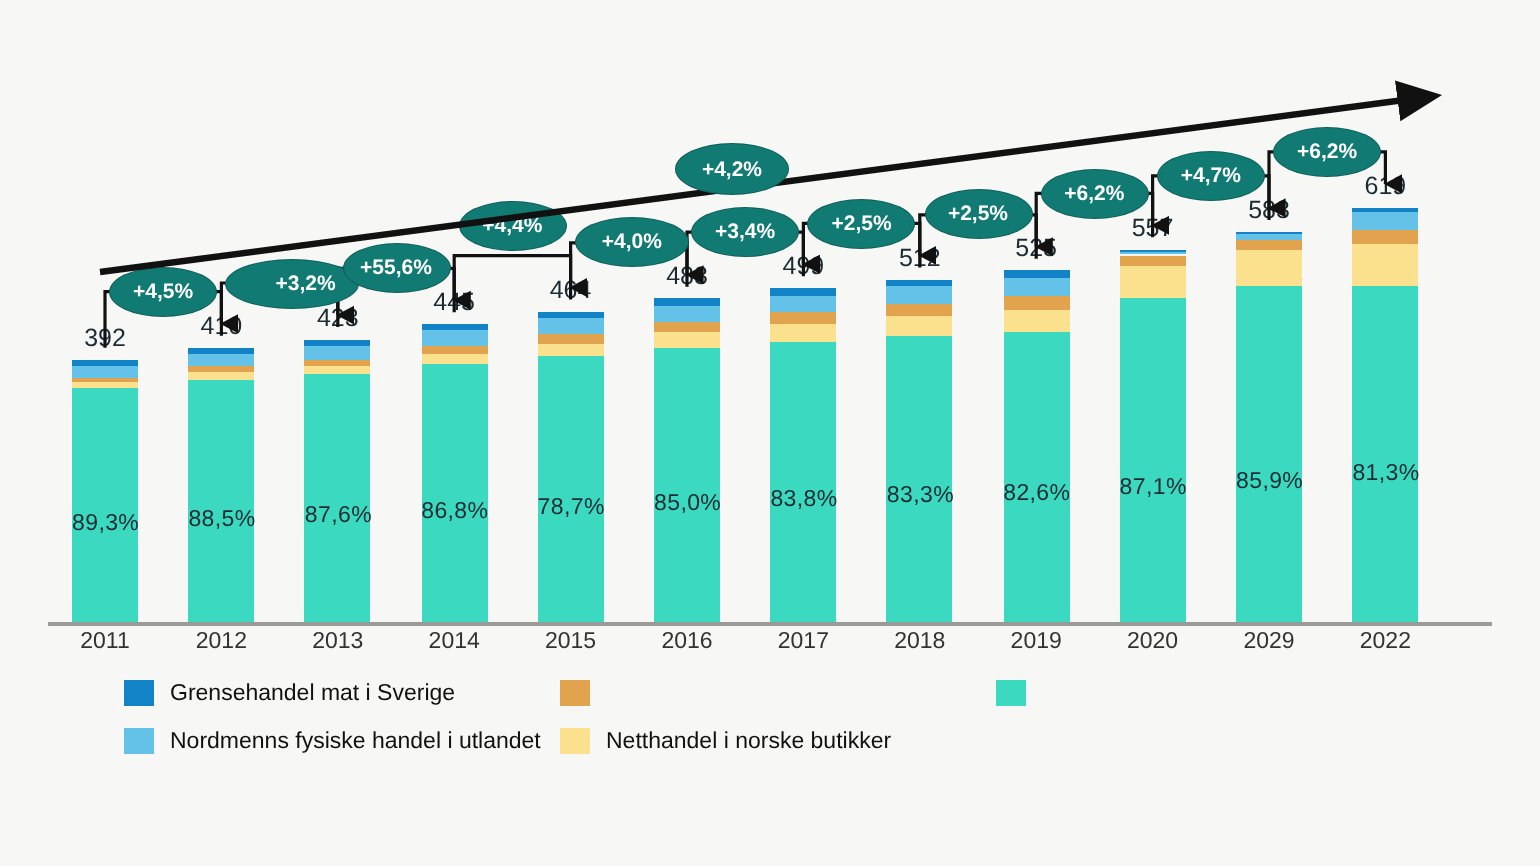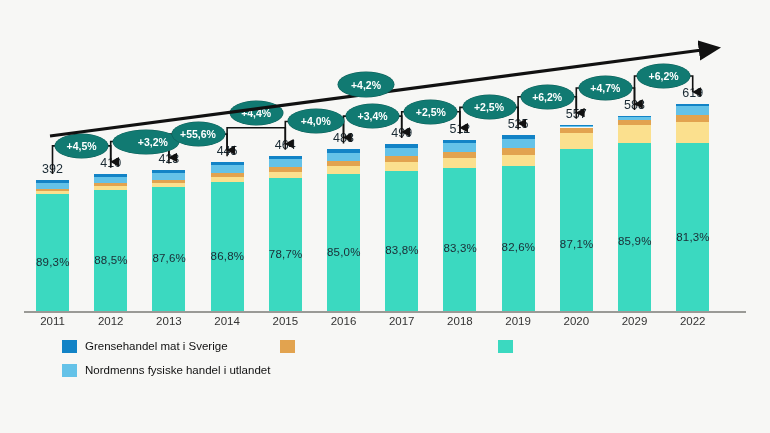--- a/index.html
+++ b/index.html
@@ -51,21 +51,21 @@
   }
 
   
   #connectors{position:absolute;left:0;top:0;width:770px;height:333px;}
   #bigarrow{position:absolute;left:0;top:0;width:770px;height:333px;}
 
   
   #legend{
     position:absolute;left:0;top:336px;width:770px;height:58px;
   }
-  .legend-item{position:absolute;display:flex;}
+  .legend-item{position:absolute;display:flex;align-items:center;}
   .legend-swatch{width:15px;height:13px;flex:0 0 auto;}
   .legend-label{
     margin-left:8px;font-size:11.5px;color:#111;white-space:nowrap;
   }
 </style>
 </head>
 <body>
 
 <div id="stage">
 
@@ -251,15 +251,19 @@
       <div class="legend-item" style="left: 280px; top: 4px;">
         <span class="legend-swatch" style="background: rgb(226, 163, 79);"></span>
       </div>
       <div class="legend-item" style="left: 498px; top: 4px;">
         <span class="legend-swatch" style="background: rgb(59, 217, 192);"></span>
       </div>
       <div class="legend-item" style="left: 62px; top: 28px;">
         <span class="legend-swatch" style="background: rgb(100, 194, 232);"></span>
         <span class="legend-label">Nordmenns fysiske handel i utlandet</span>
       </div>
+      <div class="legend-item" style="left: 280px; top: 28px;">
+        <span class="legend-swatch" style="background: rgb(251, 224, 142);"></span>
+        <span class="legend-label">Netthandel i norske butikker</span>
+      </div>
     </div>
 
 </div>
 
 </body></html>

